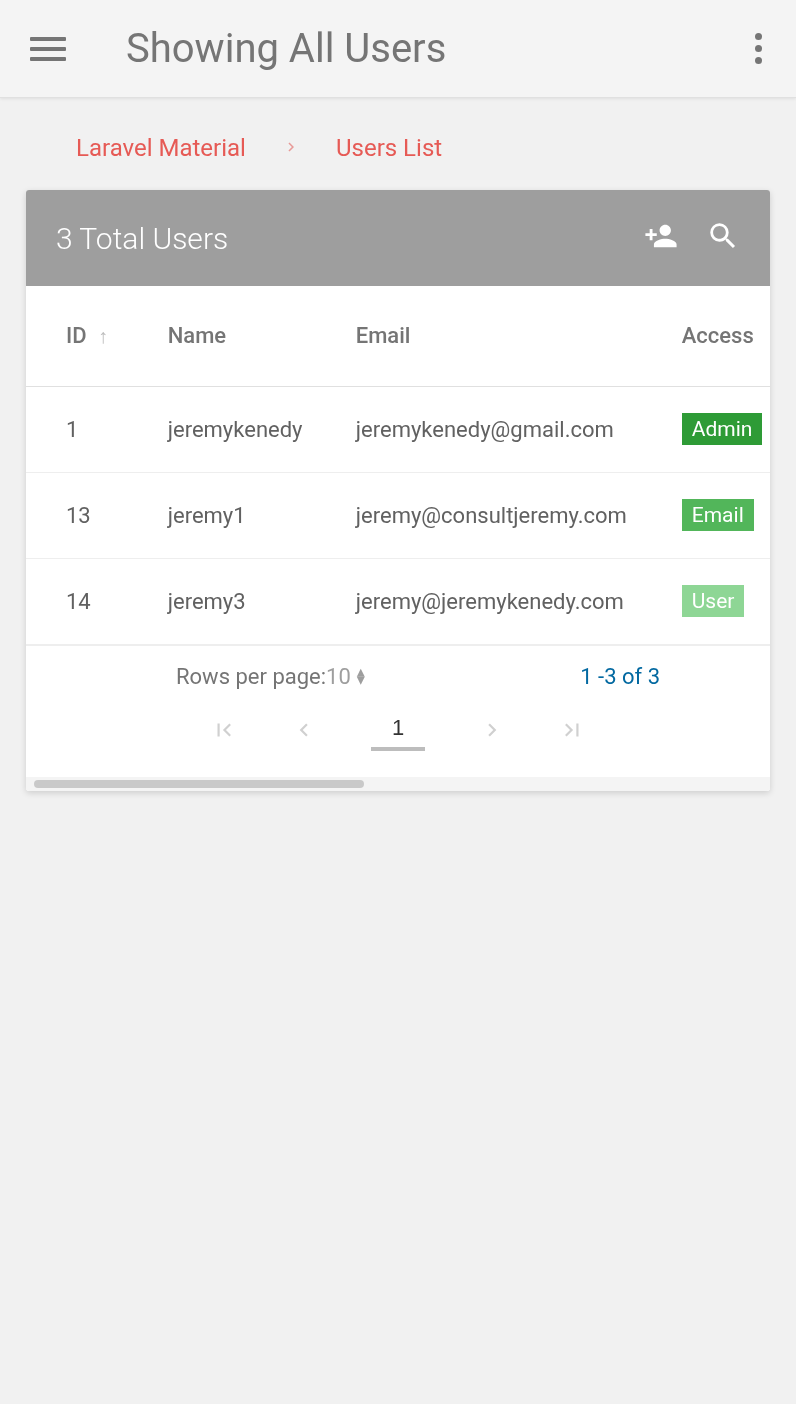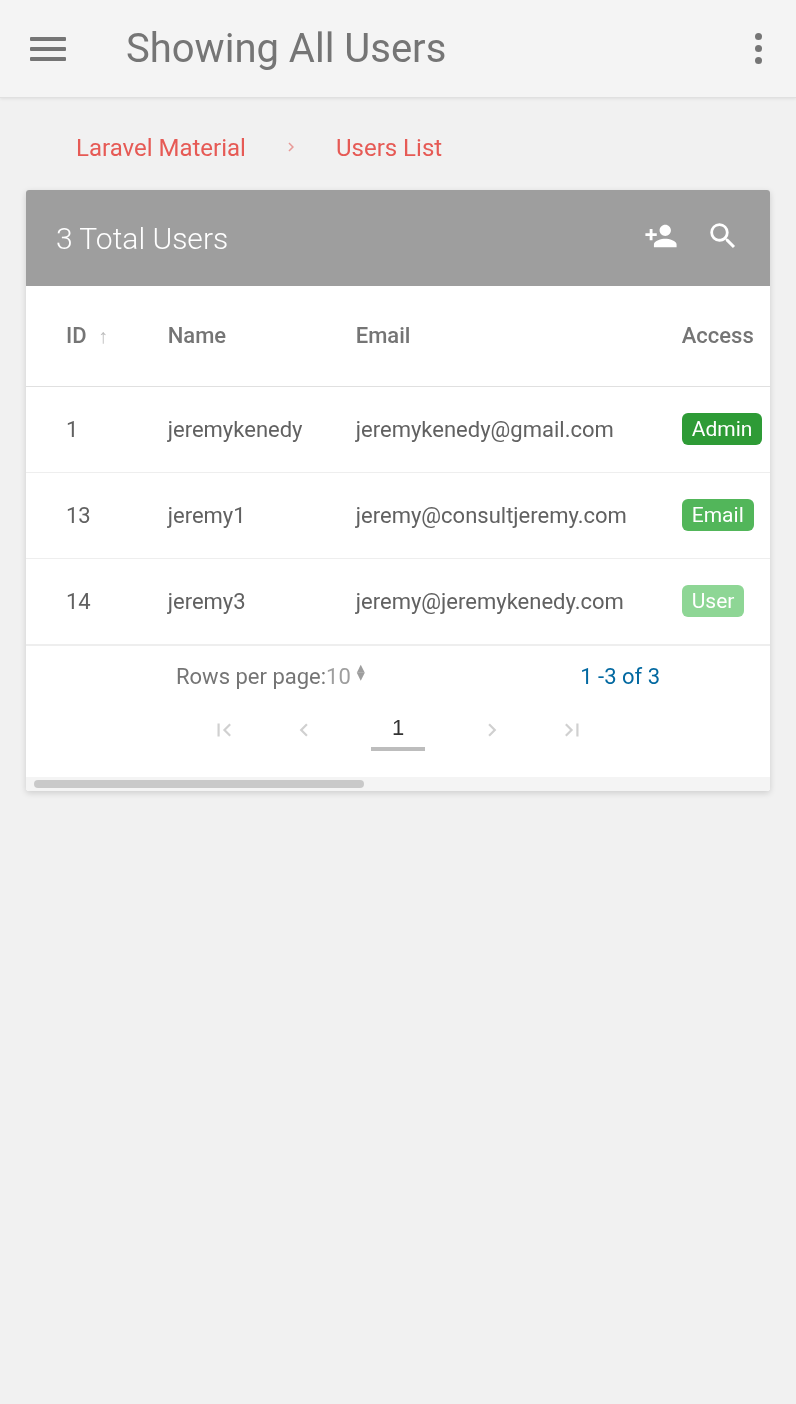--- a/index.html
+++ b/index.html
@@ -114,39 +114,39 @@
     color: #616161;
     border-bottom: 1px solid #eeeeee;
   }
   tbody td:first-child { padding-left: 40px; }
 
   .badge {
     display: inline-block;
     color: #fff;
     font-size: 21px;
     padding: 4px 10px;
-    border-radius: 6px;
+    border-radius: 0;
   }
   .badge-admin  { background: #2e9b36; }
   .badge-editor { background: #52b65a; }
   .badge-user   { background: #8ed695; }
 
   
   .pagination {
     padding: 18px 30px 24px;
     color: #757575;
     font-size: 22px;
     border-top: 1px solid #eeeeee;
   }
   .pag-row1 {
     display: flex; align-items: center; 
     padding-left: 120px;
   }
   .rows-select {
-    display: flex; align-items: flex-start; gap: 6px;
+    display: flex; align-items: center; gap: 6px;
     color: #9e9e9e;
     cursor: pointer;
   }
   .unfold { font-size: 16px; line-height: 0.5; display:flex; flex-direction:column; color:#9e9e9e;}
   .pag-range { margin-left: auto; padding-right: 80px; color:#0369a1;}
   .pag-row2 {
     display: flex; align-items: center; justify-content: center;
     gap: 54px; margin-top: 26px;
   }
   .pag-btn { color: #d0d0d0; cursor: pointer; }

